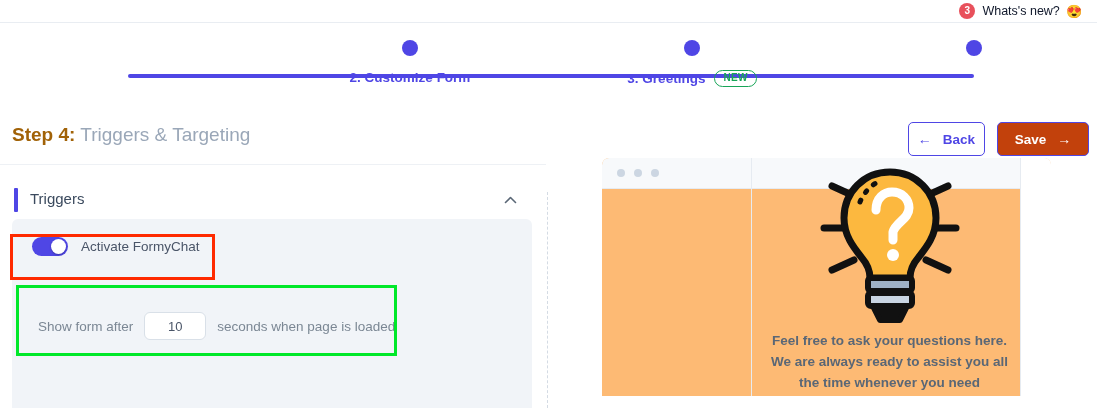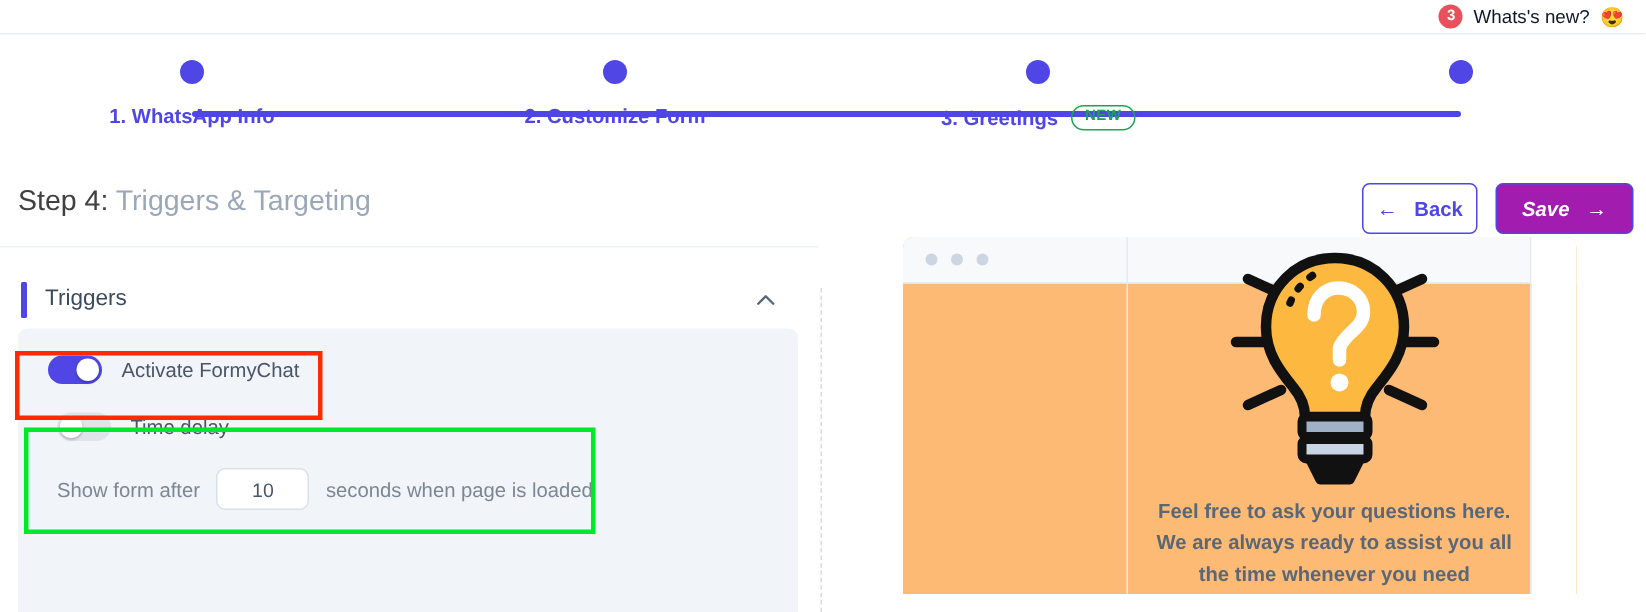--- a/index.html
+++ b/index.html
@@ -127,22 +127,22 @@
   }
   .page-title {
     position: absolute;
     left: 12px;
     top: 6px;
     font-size: 19px;
     color: #9aa7b8;
     font-weight: normal;
   }
   .page-title b {
-    color: #404040;
-    font-weight: normal;
+    color: #a16207;
+    font-weight: bold;
   }
   .action-buttons {
     position: absolute;
     right: 8px;
     top: 4px;
     display: flex;
     gap: 12px;
   }
   .btn {
     display: flex;
@@ -157,24 +157,23 @@
     box-sizing: border-box;
   }
   .btn-back {
     width: 77px;
     background: #ffffff;
     border: 1px solid #4f46e5;
     color: #4f46e5;
   }
   .btn-save {
     width: 92px;
-    background: #a21caf;
+    background: #c2410c;
     border: 1px solid #4f46e5;
     color: #ffffff;
-    font-style: italic;
   }
   .arrow { font-size: 14px; line-height: 1; }
 
   
   .left-panel {
     position: absolute;
     top: 164px;
     left: 0;
     width: 546px;
     height: 236px;
@@ -384,26 +383,20 @@
     <span class="count-badge">3</span>
     <span class="whatsnew-label">Whats's new?</span>
     <span class="whatsnew-emoji">😍</span>
   </div>
 </div>
 <div class="topbar-divider"></div>
 
 <div class="stepper">
   <div class="stepper-track"></div>
 
-  <div class="step" style="left:128px;">
-    <div class="step-dot"></div>
-    <div class="step-label-row">
-      <span class="step-label">1. WhatsApp Info</span>
-    </div>
-  </div>
 
   <div class="step" style="left:410px;">
     <div class="step-dot"></div>
     <div class="step-label-row">
       <span class="step-label">2. Customize Form</span>
     </div>
   </div>
 
   <div class="step" style="left:692px;">
     <div class="step-dot"></div>
@@ -450,26 +443,20 @@
 
   <div class="trigger-card">
 
     <div class="toggle-row row-activate">
       <div class="toggle on">
         <div class="knob"></div>
       </div>
       <span class="toggle-label">Activate FormyChat</span>
     </div>
 
-    <div class="toggle-row row-delay">
-      <div class="toggle off">
-        <div class="knob"></div>
-      </div>
-      <span class="toggle-label">Time delay</span>
-    </div>
 
     <div class="delay-sentence">
       <span>Show form after</span>
       <input class="delay-input" type="text" value="10" style="">
       <span>seconds when page is loaded</span>
     </div>
 
   </div>
 </div>
 

